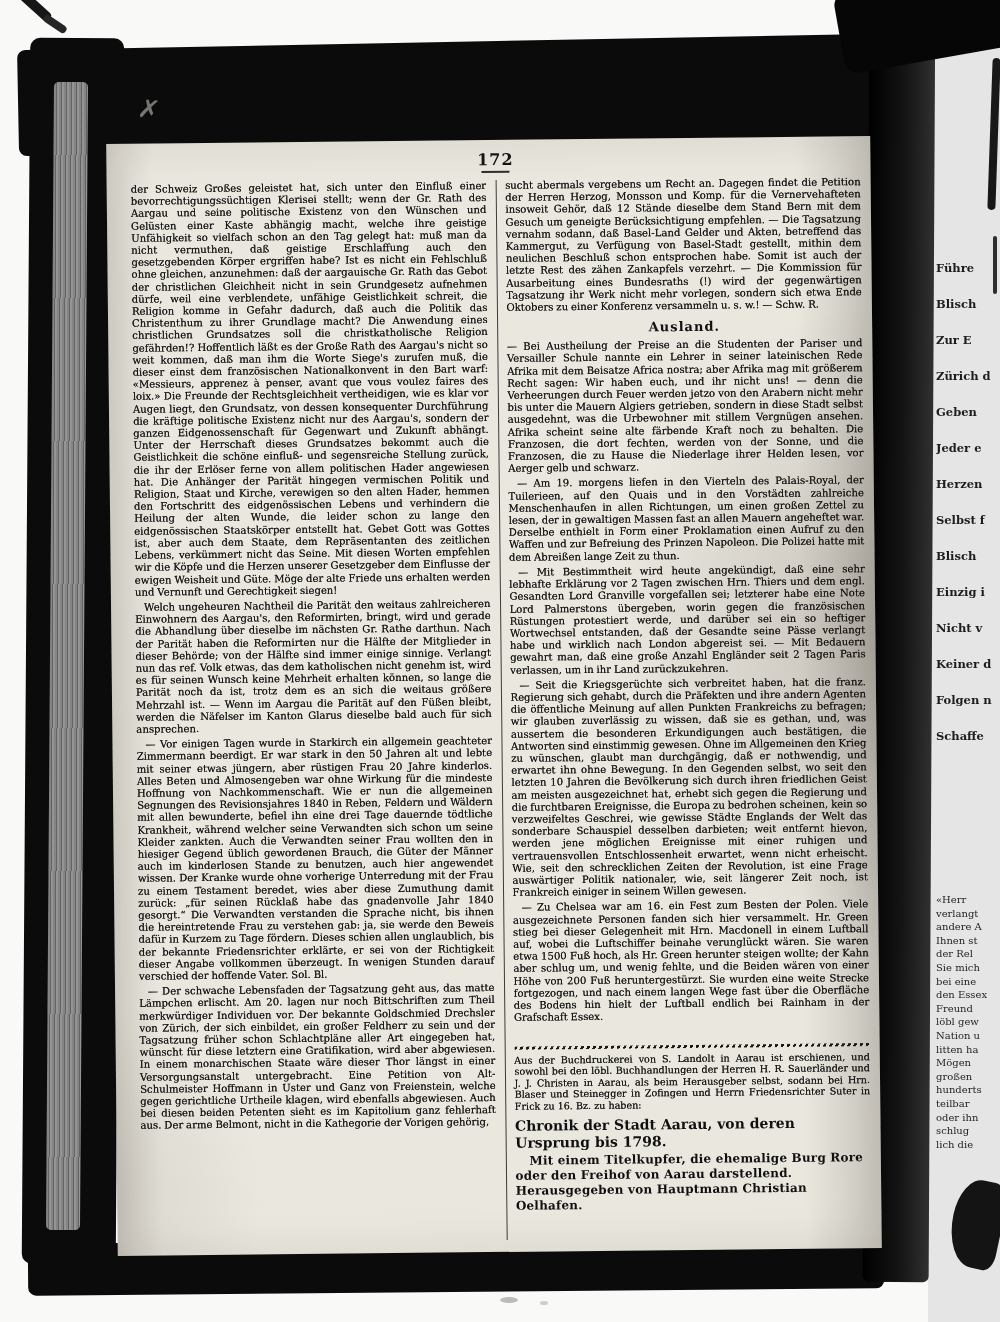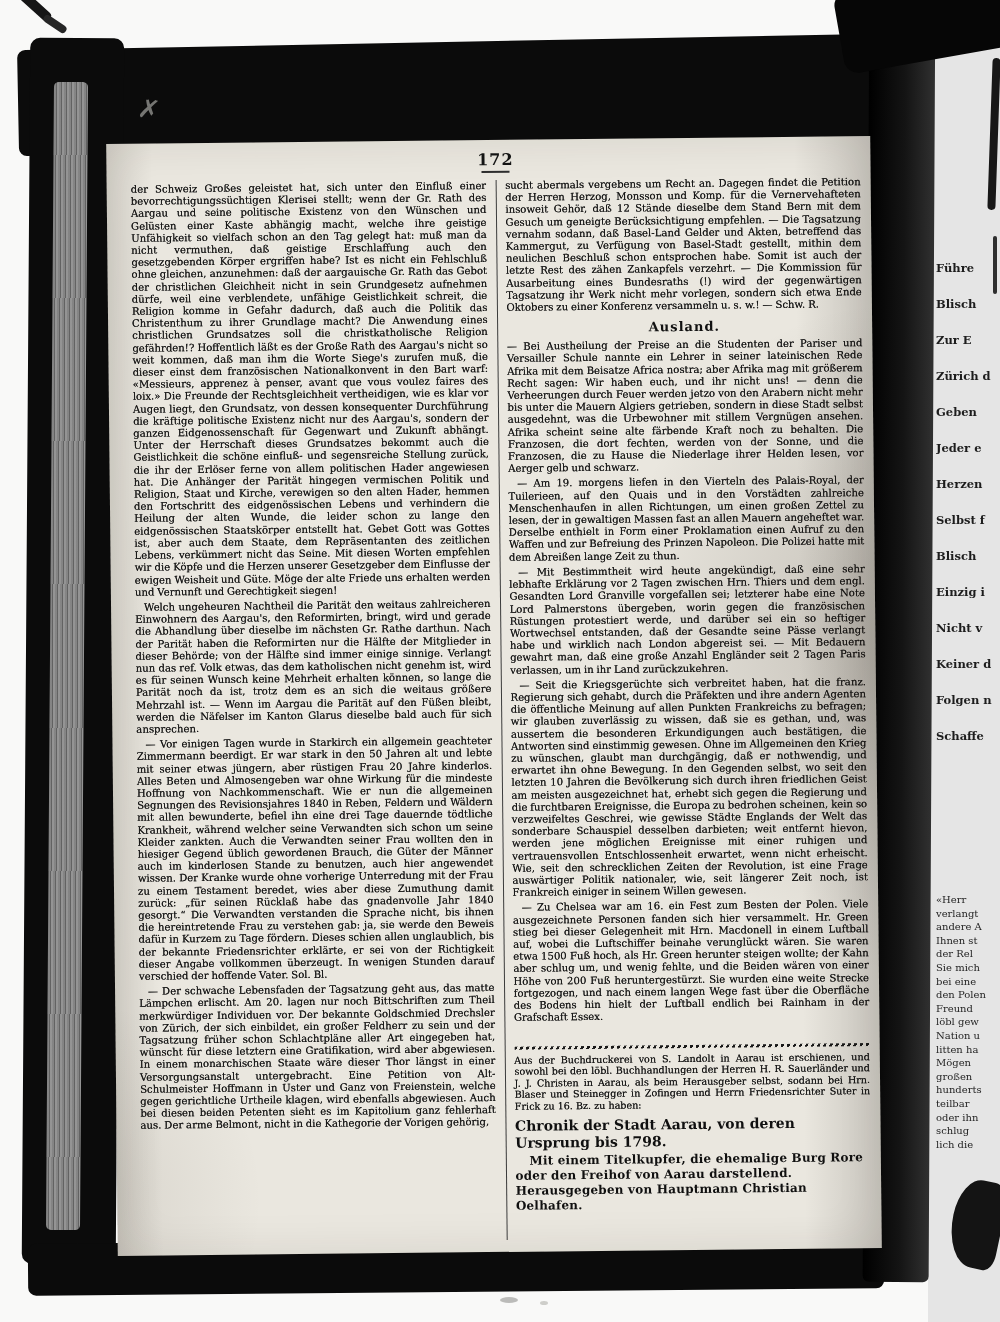--- a/index.html
+++ b/index.html
@@ -109,21 +109,21 @@
         <div class="frag-word">Schaffe</div>
       </div>
     <div class="frag-lower">
         <div class="frag-line">«Herr</div>
         <div class="frag-line">verlangt</div>
         <div class="frag-line">andere A</div>
         <div class="frag-line">Ihnen st</div>
         <div class="frag-line">der Rel</div>
         <div class="frag-line">Sie mich</div>
         <div class="frag-line">bei eine</div>
-        <div class="frag-line">den Polen</div>
+        <div class="frag-line">den Essex</div>
         <div class="frag-line">Freund</div>
         <div class="frag-line">löbl gew</div>
         <div class="frag-line">Nation u</div>
         <div class="frag-line">litten ha</div>
         <div class="frag-line">Mögen</div>
         <div class="frag-line">großen</div>
         <div class="frag-line">hunderts</div>
         <div class="frag-line">teilbar</div>
         <div class="frag-line">oder ihn</div>
         <div class="frag-line">schlug</div>

